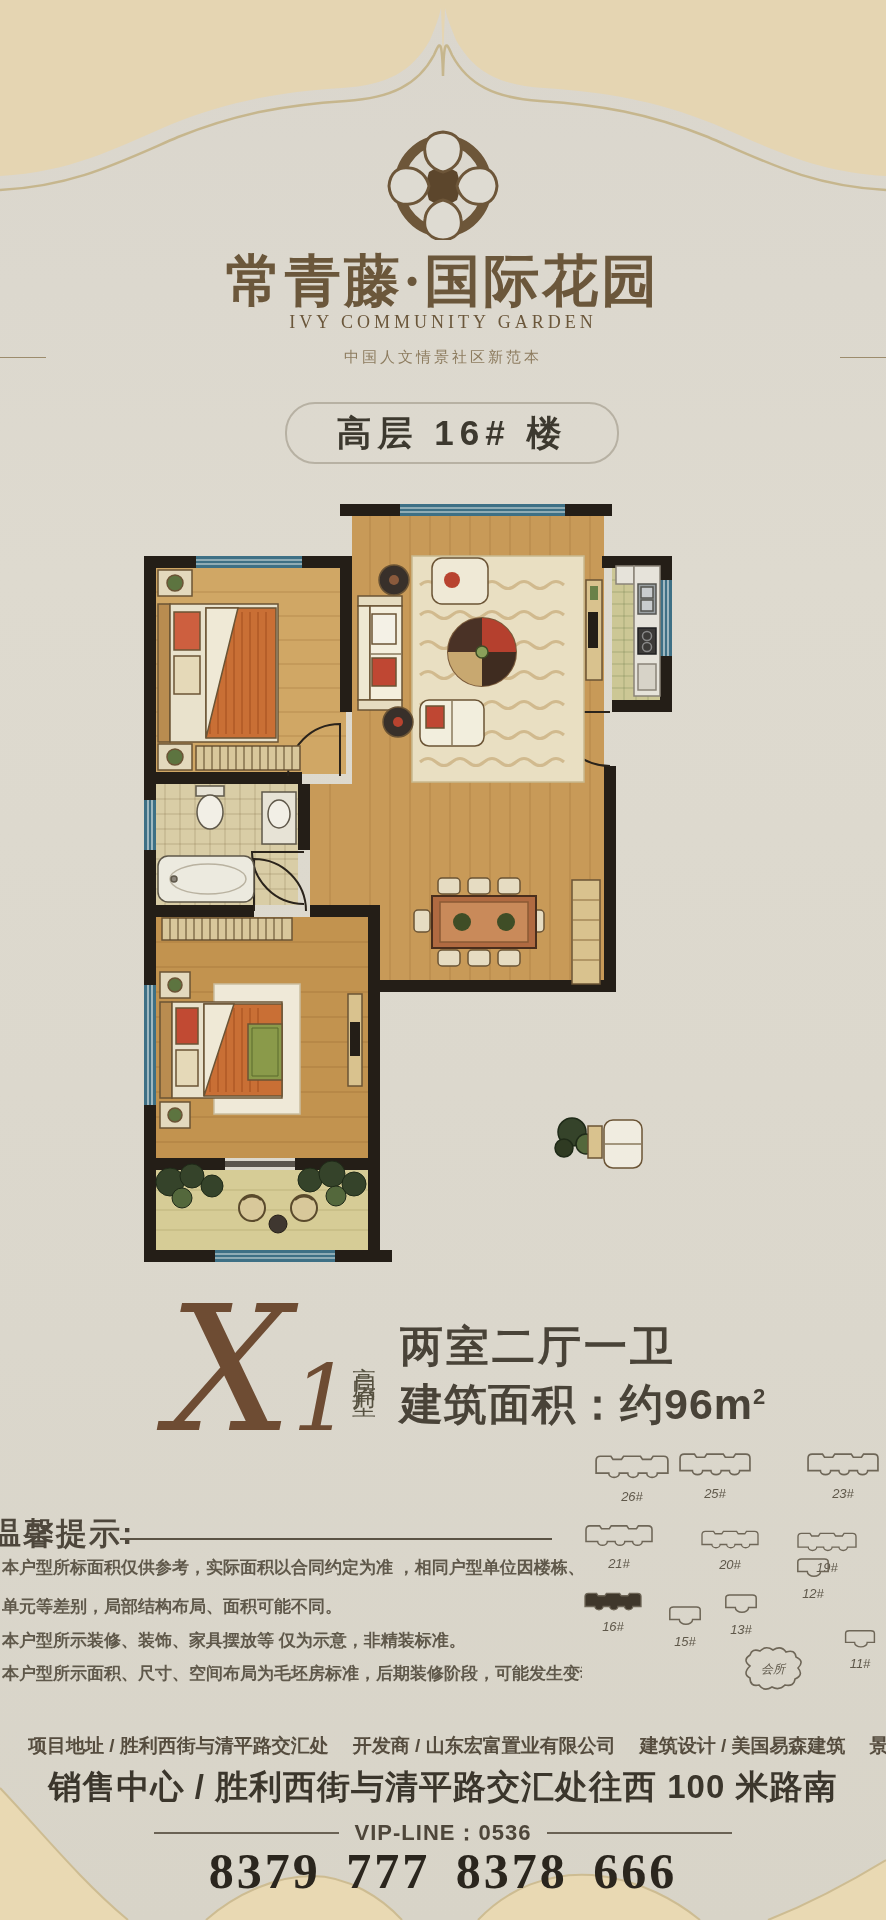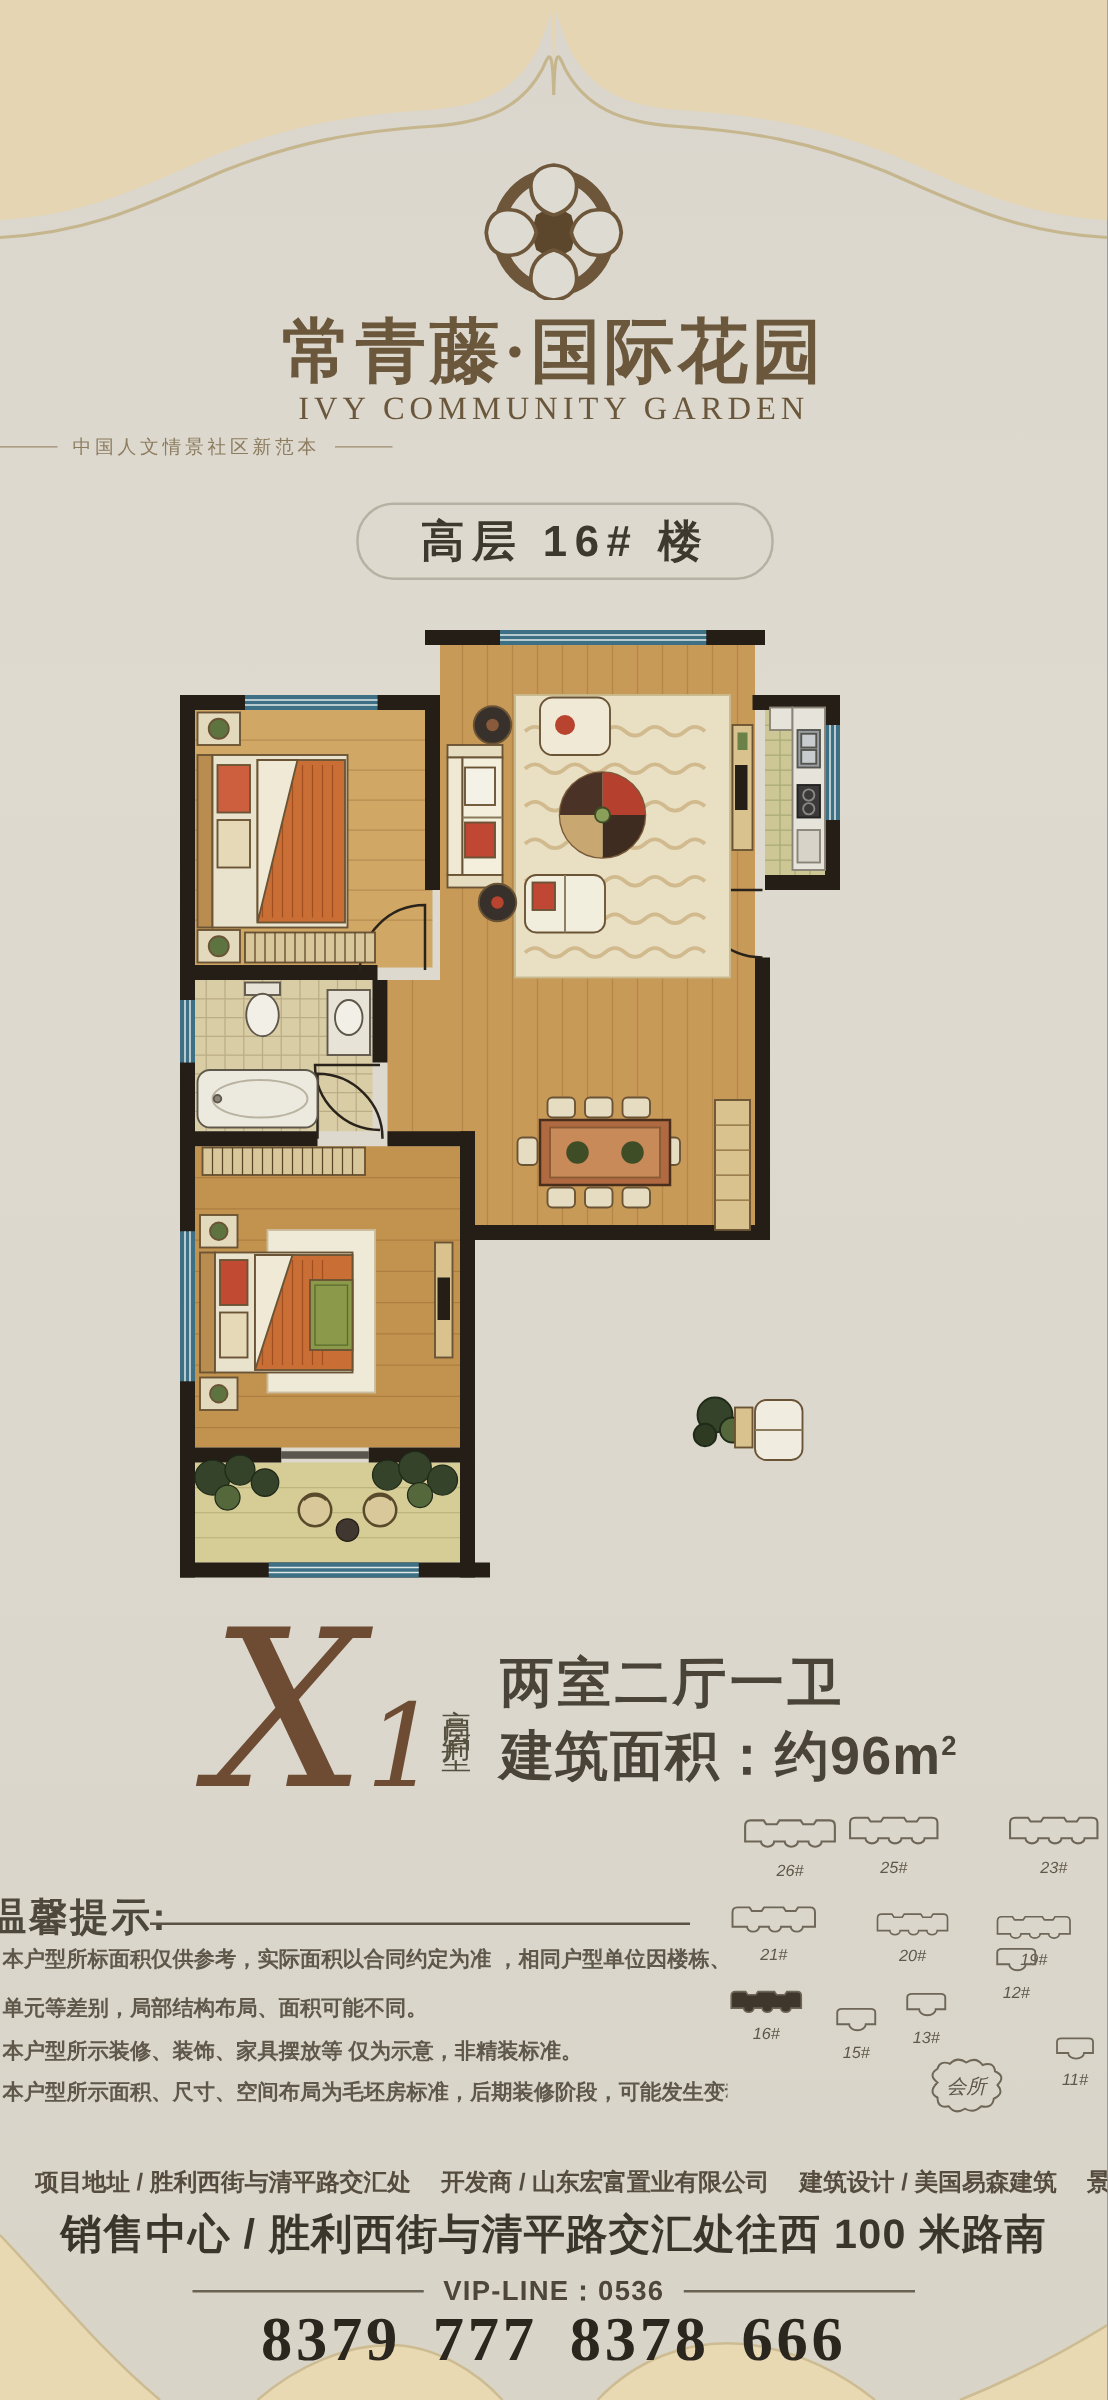--- a/index.html
+++ b/index.html
@@ -6,22 +6,22 @@
   .page{position:relative;width:886px;height:1920px;overflow:hidden;
         background:linear-gradient(180deg,#dad6cd 0%,#dedacf 30%,#dbd7cc 70%,#d8d4c8 100%);
         font-family:"Liberation Sans",sans-serif;}
   .abs{position:absolute;}
   svg{display:block;}
 
   
   .brand-title{left:0;right:0;top:244px;text-align:center;font-family:"Liberation Serif",serif;
     font-size:56px;font-weight:bold;color:#6b573b;letter-spacing:3px;}
   .brand-sub{left:0;right:0;top:312px;text-align:center;font-family:"Liberation Serif",serif;
-    font-size:26px;color:#6b573b;letter-spacing:4px;}
-  .brand-tagline{left:0;right:0;top:348px;display:flex;align-items:center;justify-content:flex-start;gap:12px;
+    font-size:18px;color:#6b573b;letter-spacing:4px;}
+  .brand-tagline{left:0;right:0;top:348px;display:flex;align-items:center;justify-content:space-between;gap:12px;
     color:#8d7c5f;font-size:15px;letter-spacing:3px;}
   .brand-tagline .dash{width:46px;height:1px;background:#9c8c6d;}
 
   .badge{left:285px;top:402px;width:330px;height:58px;border:2px solid #b7b1a3;border-radius:30px;
     display:flex;align-items:center;justify-content:center;font-size:35px;color:#3d392f;
     letter-spacing:6px;font-weight:600;}
 
   
   .x1-code{left:168px;top:1282px;font-family:"DejaVu Serif",serif;font-style:italic;
     font-size:92px;color:#6e4c33;line-height:1;}
@@ -38,21 +38,21 @@
   .tips-lines{left:2px;top:1556px;width:580px;}
   .tip-line{font-size:17px;color:#5f584a;font-weight:600;white-space:nowrap;overflow:hidden;}
   .tip-line:nth-child(1){margin-bottom:16px;}
   .tip-line:nth-child(2){margin-bottom:11px;}
   .tip-line:nth-child(3){margin-bottom:10px;}
 
   
   .bldg{position:absolute;text-align:center;}
   .bldg .lbl{font-size:13px;color:#5f584a;font-style:italic;margin-top:1px;}
   .bldg.club .lbl{position:absolute;inset:0;display:flex;align-items:center;justify-content:center;
-    margin:0;font-size:16px;text-align:center;}
+    margin:0;font-size:12px;text-align:center;}
 
   
   .footer-info{left:28px;top:1733px;width:870px;display:flex;gap:24px;white-space:nowrap;
     font-size:19px;font-weight:bold;color:#554c3e;overflow:hidden;}
   .sales-center{left:0;right:0;top:1765px;text-align:center;font-size:33px;font-weight:bold;
     color:#3b362c;letter-spacing:1px;}
   .vip-line{left:0;right:0;top:1818px;display:flex;align-items:center;justify-content:center;gap:16px;
     font-size:22px;font-weight:bold;color:#4e463a;letter-spacing:1px;}
   .vip-line .rule{width:185px;height:2px;background:#6a6254;}
   .phone{left:0;right:0;top:1842px;text-align:center;font-family:"Liberation Serif",serif;

